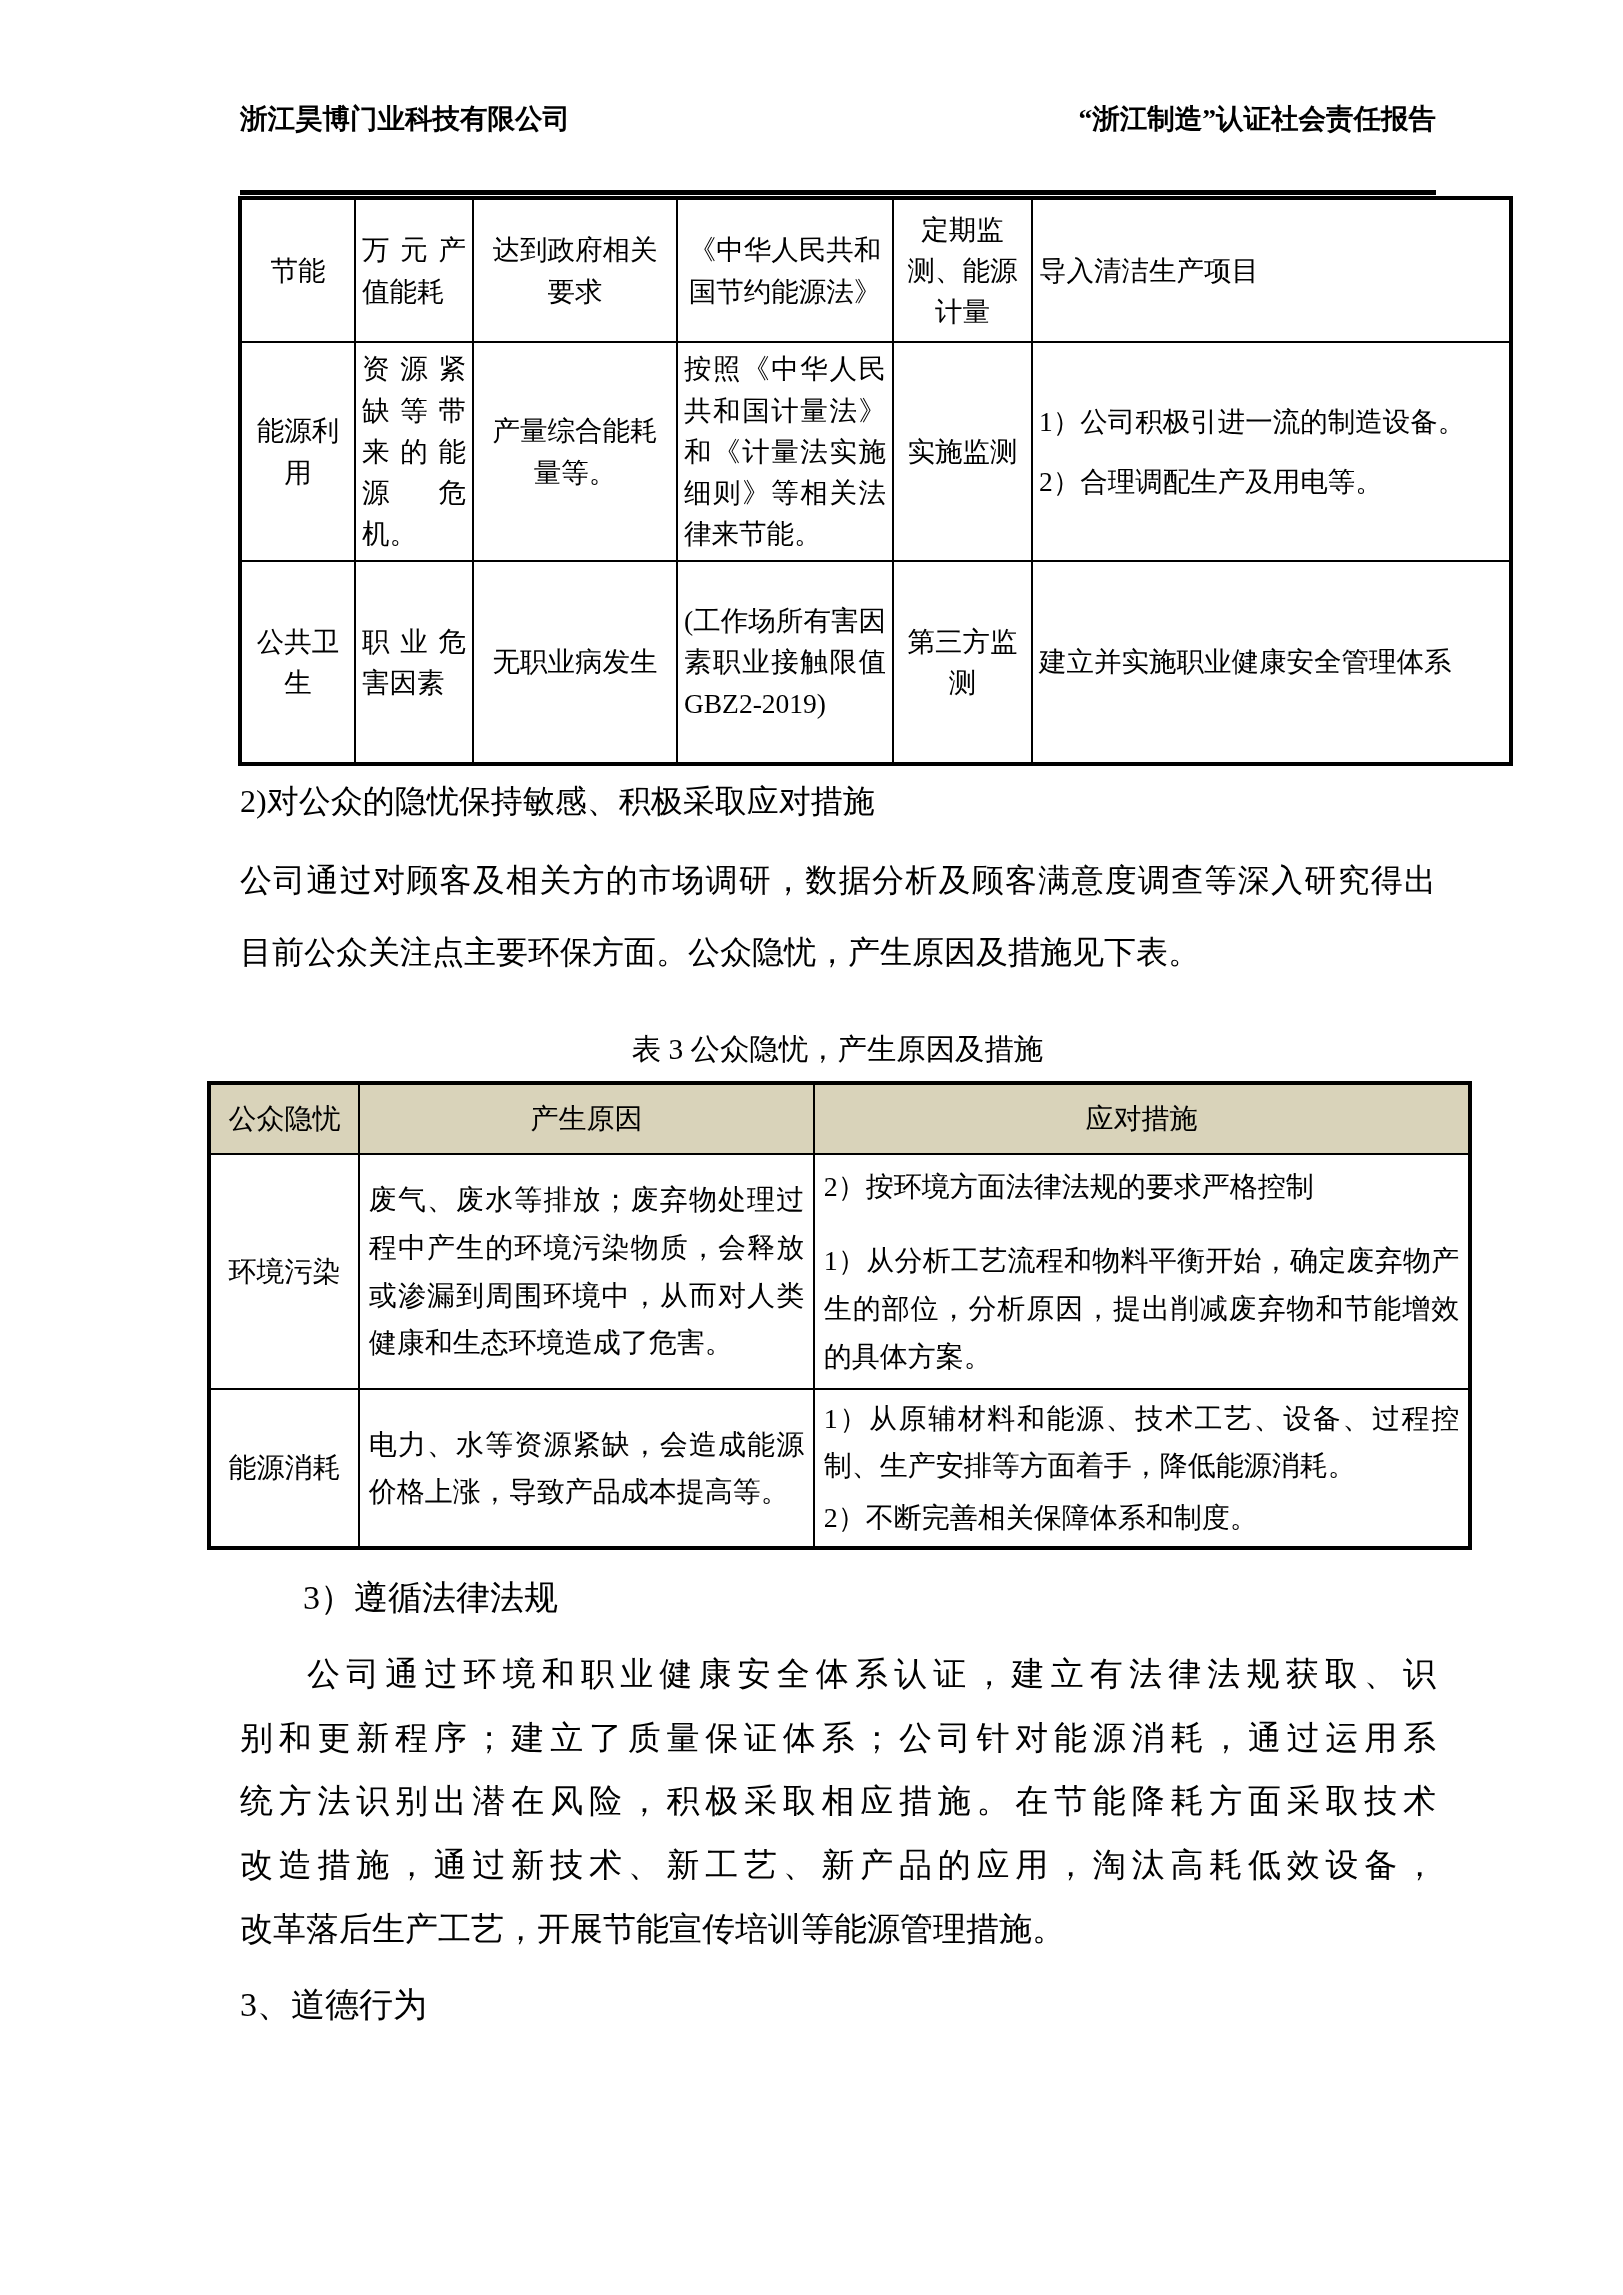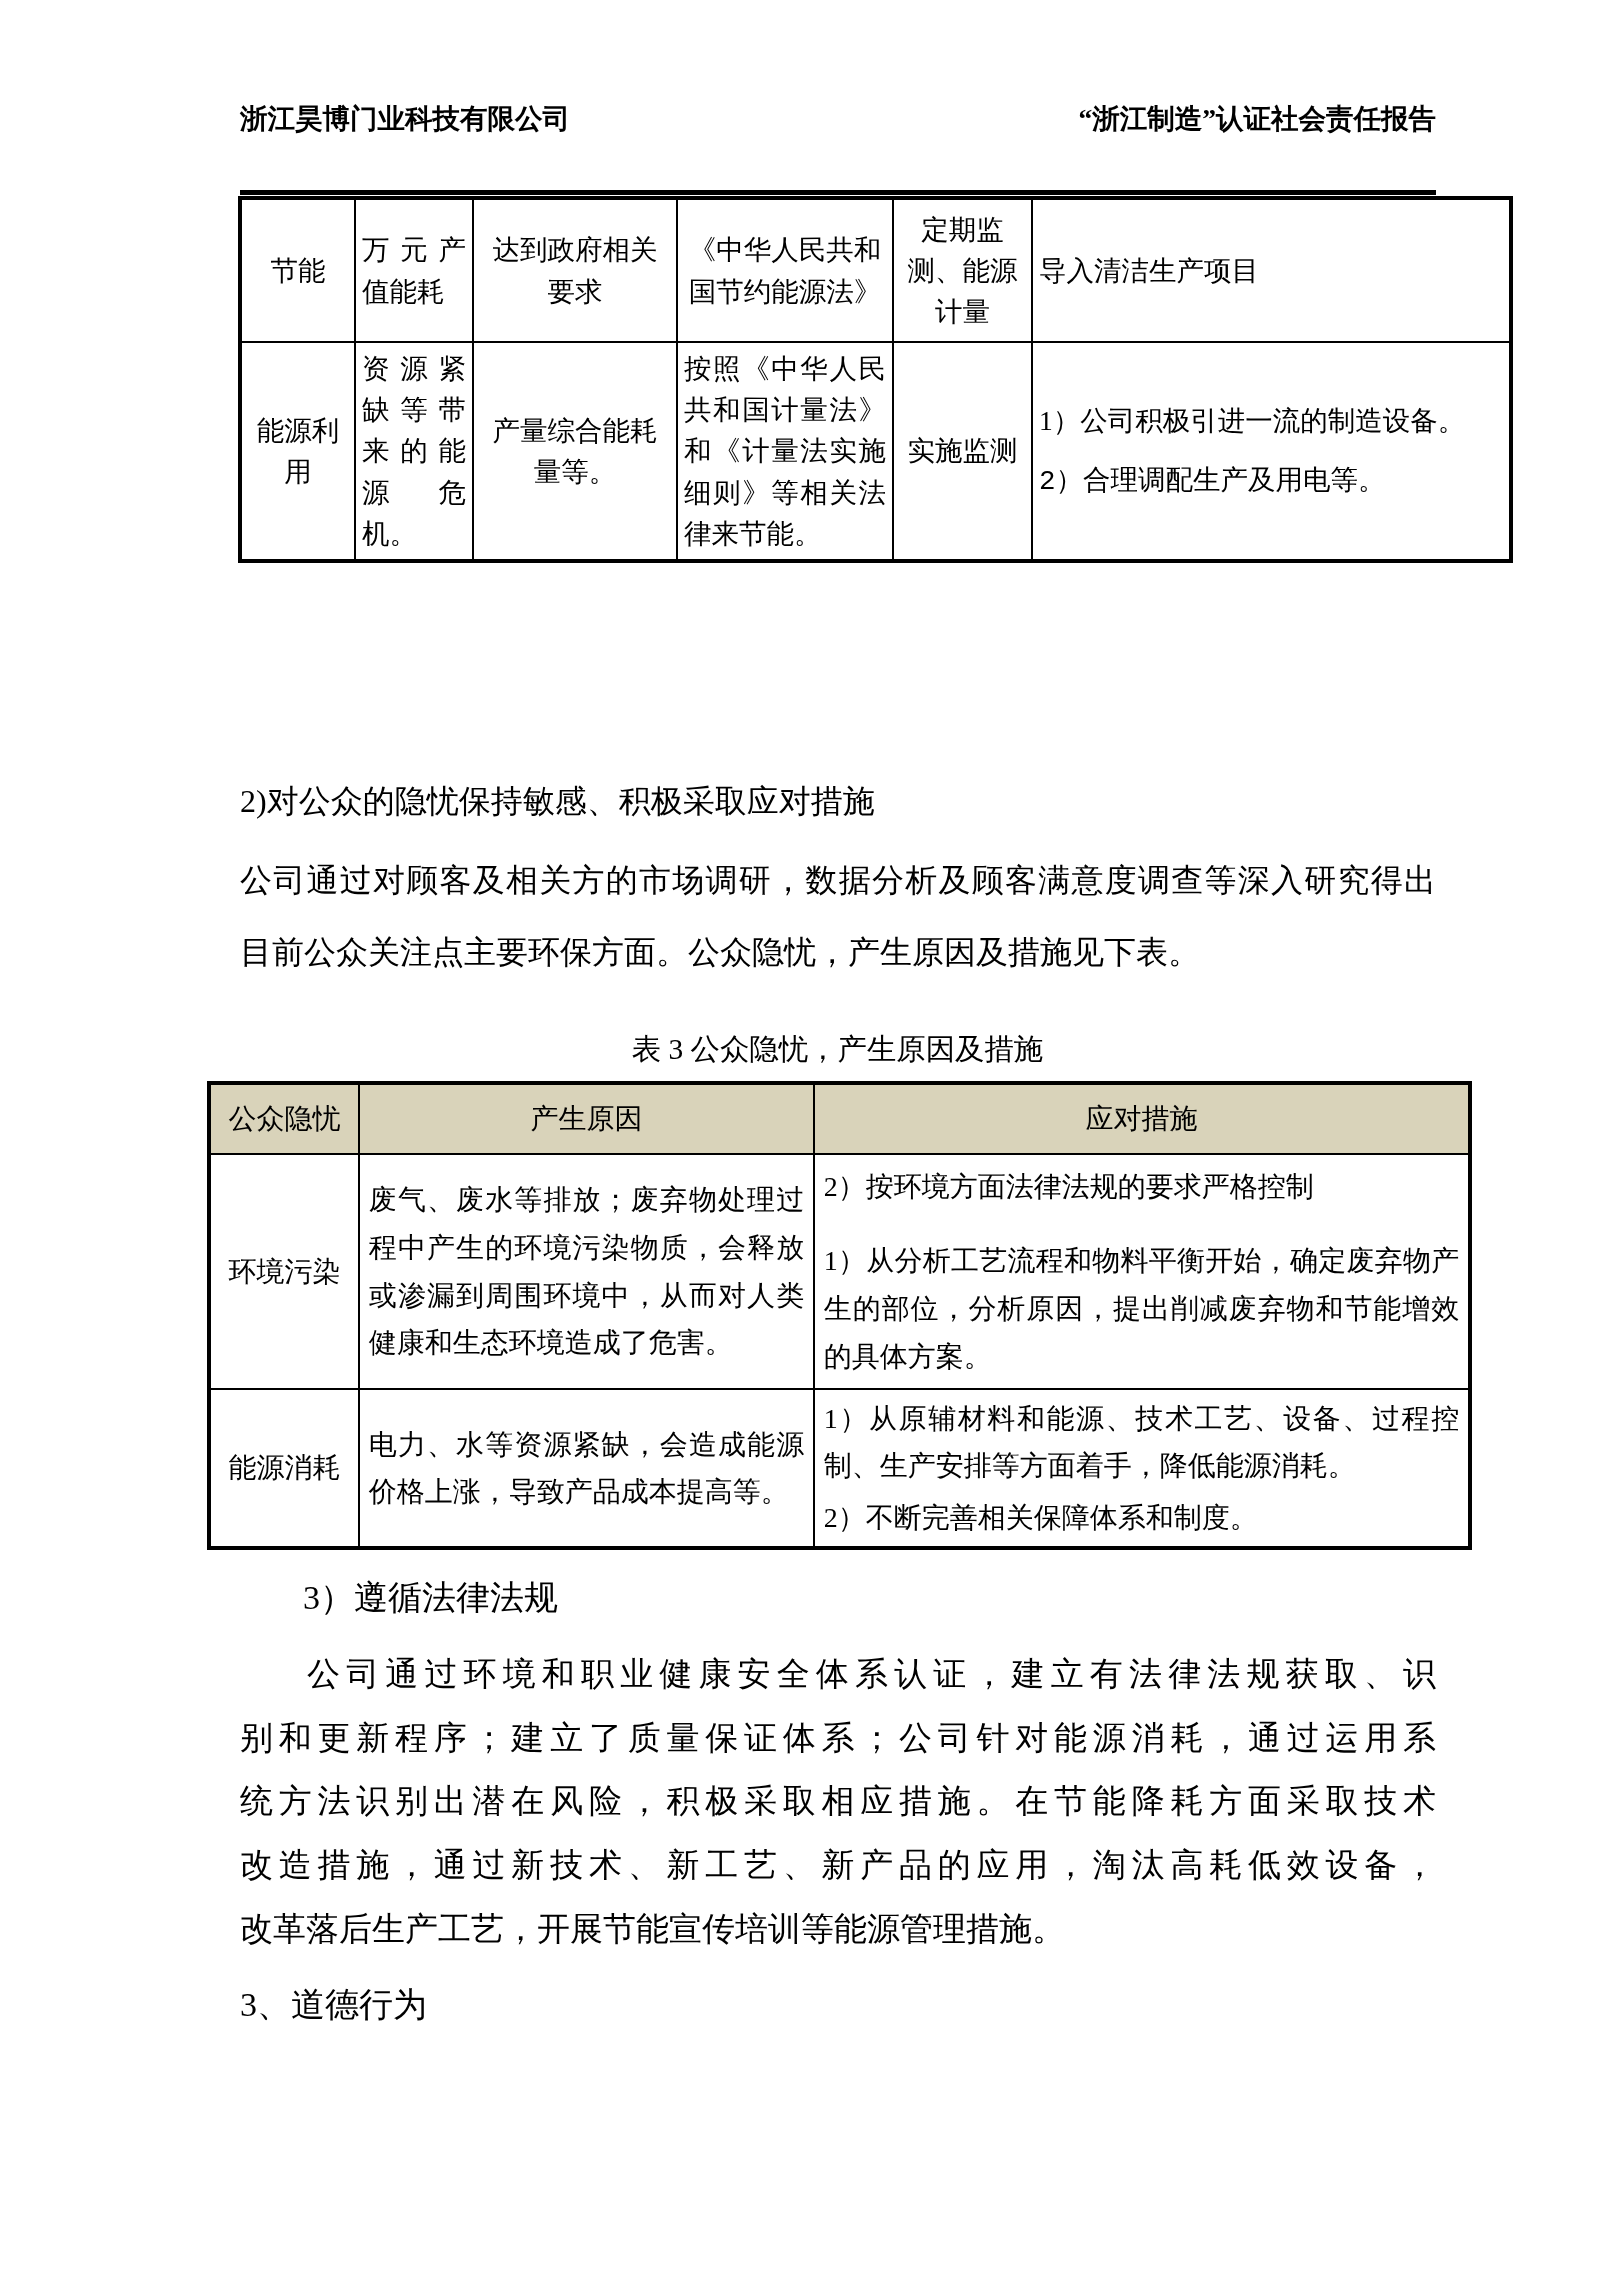--- a/index.html
+++ b/index.html
@@ -18,21 +18,21 @@
          text-align:justify;text-align-last:justify;}
   .jline.last{text-align-last:left;}
 
   
   table{border-collapse:collapse;table-layout:fixed;}
   .t1{position:absolute;left:238px;top:196px;width:1271px;border:4.4px solid #000;
       font-size:27.5px;line-height:1.5;}
   .t1 td{border:2.5px solid #000;vertical-align:middle;padding:3.9px 5.9px;text-align:justify;}
   .t1 td.ctr{text-align:center;}
   .t1 td.lft{text-align:left;}
-  .t1 .item + .item{margin-top:19px;font-family:Liberation Mono, monospace;}
+  .t1 .item + .item{margin-top:19px;}
 
   
   .s2h{top:781px;font-size:32px;}
   .s2l1{top:858px;font-size:32px;line-height:44px;text-align:justify;text-align-last:justify;white-space:normal;}
   .s2l2{top:932px;font-size:32px;}
 
   
   .t3title{position:absolute;left:207px;top:1030px;width:1261px;text-align:center;font-size:29.4px;}
   .t3{position:absolute;left:207px;top:1081px;width:1261px;border:4.9px solid #000;
       font-size:28px;line-height:1.7;}
@@ -91,20 +91,30 @@
       <td class="ctr">能源利用</td>
       <td>资源紧缺等带来的能源危机。</td>
       <td class="ctr">产量综合能耗量等。</td>
       <td>按照《中华人民共和国计量法》和《计量法实施细则》等相关法律来节能。</td>
       <td class="ctr">实施监测</td>
       <td class="lft">
         <div class="item">1）公司积极引进一流的制造设备。</div>
         <div class="item">2）合理调配生产及用电等。</div>
       </td>
     </tr>
+    <tr style="height:203px">
+      <td class="ctr">公共卫生</td>
+      <td>职业危害因素</td>
+      <td class="ctr">无职业病发生</td>
+      <td>(工作场所有害因素职业接触限值GBZ2-2019)</td>
+      <td class="ctr">第三方监测</td>
+      <td class="lft">
+        <div class="item">建立并实施职业健康安全管理体系</div>
+      </td>
+    </tr>
   </tbody>
     </table>
 
   <div class="tline s2h">2)对公众的隐忧保持敏感、积极采取应对措施</div>
   <div class="tline s2l1">公司通过对顾客及相关方的市场调研，数据分析及顾客满意度调查等深入研究得出</div>
   <div class="tline s2l2">目前公众关注点主要环保方面。公众隐忧，产生原因及措施见下表。</div>
 
   <div class="t3title">表 3 公众隐忧，产生原因及措施</div>
   <table class="t3">
     <colgroup>

